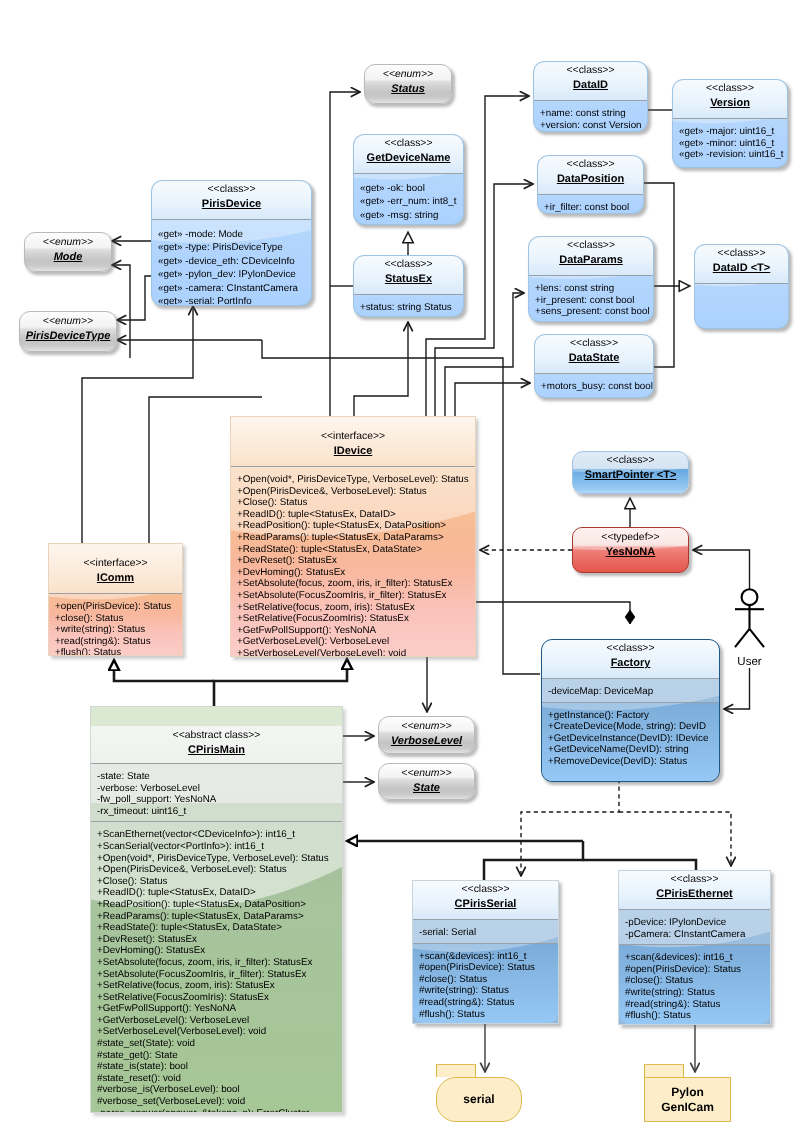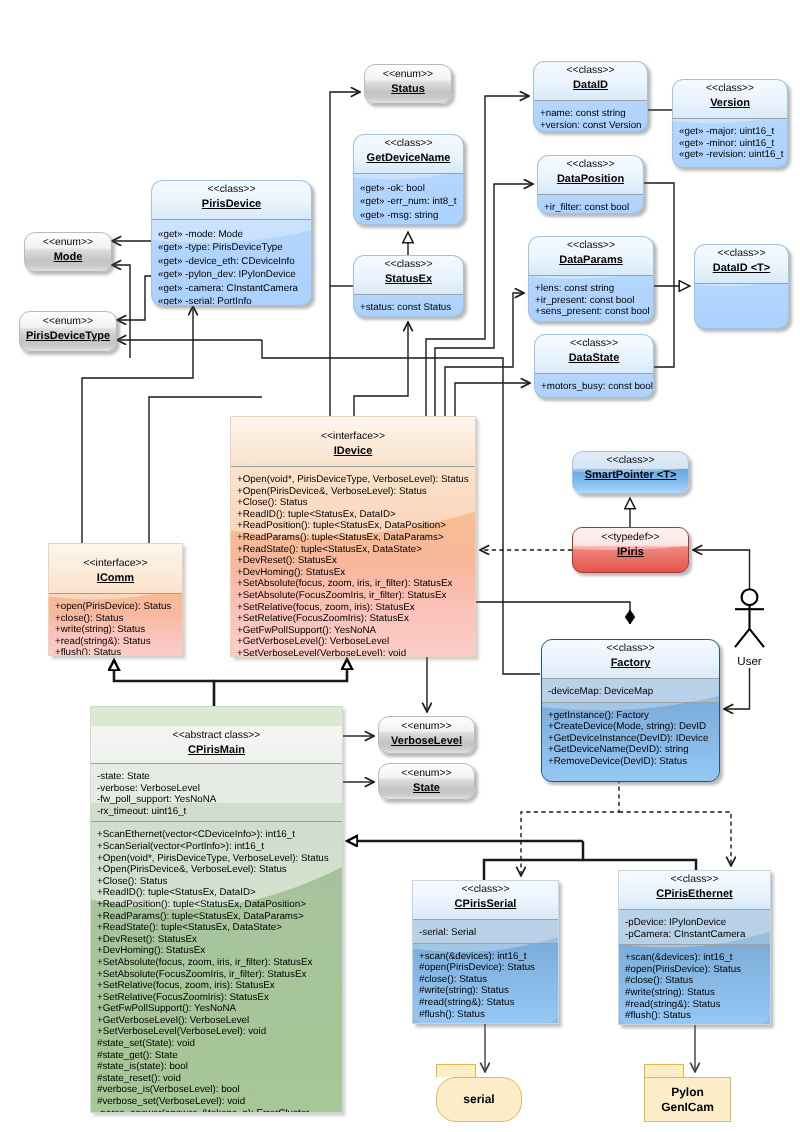--- a/index.html
+++ b/index.html
@@ -54,21 +54,21 @@
   .cls.sq .bodyfill{border-radius:0;}
 
   
   .cls.emph{border:1.6px solid #1d5787;}
 
   
   .enm{border-radius:11px;
        box-shadow:2.5px 3px 3px rgba(90,90,90,.42);
        background:linear-gradient(180deg,#fdfdfd 0%,#f3f3f3 38%,#dcdcdc 45%,#c4c4c4 72%,#c9c9c9 86%,#e2e2e2 100%);
        border:1px solid #b9b9b9;}
-  .enm .hdr{padding:4px 4px 16px;}
+  .enm .hdr{padding:4px 4px 16px;font-style:italic;}
 
   
   .ifc{box-shadow:2.5px 3px 3px rgba(120,120,120,.38);
        background:linear-gradient(180deg,#fae2cb 0%,#f8cfa8 22%,#f7bc93 45%,#f8b79c 62%,#fac3bb 82%,#fbcdc7 100%);
        border:1px solid #ead2bb;}
   .ifc .hdr{background:linear-gradient(180deg,#fdf6ee 0%,#fbead9 60%,#fae2ca 100%);padding:14px 4px 5px;}
 
   
   .tdf{border-radius:10px;
        box-shadow:2.5px 3px 3px rgba(90,90,90,.42);
@@ -228,21 +228,21 @@
         <svg class="sw" viewBox="0 0 111 62" preserveAspectRatio="none">
           <path d="M0,0 L111,0 L111,24.490000000000002 C 68.82,31.93 33.3,31.93 0,29.45 Z" fill="rgba(255,255,255,0.30)"></path>
         </svg>
         <div class="inner">
           <div class="hdr">
             <div class="stereo">&lt;&lt;class&gt;&gt;</div>
             <div class="cname"><span>StatusEx</span></div>
           </div>
           <div class="sep"></div>
           <div class="compart c1">
-            <div>+status: const Status</div>
+            <div>+status: string Status</div>
           </div>
         </div>
       </div>
       <div class="node cls" style="left: 533px; top: 61px; width: 115px; height: 71px;">
         <div class="bodyfill" style="top: 39px;"></div>
         <svg class="sw" viewBox="0 0 115 71" preserveAspectRatio="none">
           <path d="M0,0 L115,0 L115,28.045 C 71.3,36.565 34.5,36.565 0,33.725 Z" fill="rgba(255,255,255,0.30)"></path>
         </svg>
         <div class="inner">
           <div class="hdr">
@@ -398,21 +398,21 @@
           </div>
         </div>
       </div>
       <div class="node tdf" style="left: 572px; top: 527px; width: 117px; height: 46px;">
         <svg class="sw" viewBox="0 0 117 46" preserveAspectRatio="none">
           <path d="M0,0 L117,0 L117,18.17 C 72.54,23.69 35.1,23.69 0,21.849999999999998 Z" fill="rgba(255,255,255,0.35)"></path>
         </svg>
         <div class="inner">
           <div class="hdr">
             <div class="stereo">&lt;&lt;typedef&gt;&gt;</div>
-            <div class="cname"><span>IPiris</span></div>
+            <div class="cname"><span>YesNoNA</span></div>
           </div>
         </div>
       </div>
       <div class="node cls emph two" style="left: 541px; top: 639px; width: 179px; height: 143px;">
         <div class="bodyfill" style="top: 39px;"></div>
         <div class="opsfill" style="top: 63px;"></div>
         <svg class="sw" viewBox="0 0 179 143" preserveAspectRatio="none">
           <path d="M0,0 L179,0 L179,56.485 C 110.98,73.645 53.699999999999996,73.645 0,67.925 Z" fill="rgba(255,255,255,0.30)"></path>
         </svg>
         <div class="inner">

